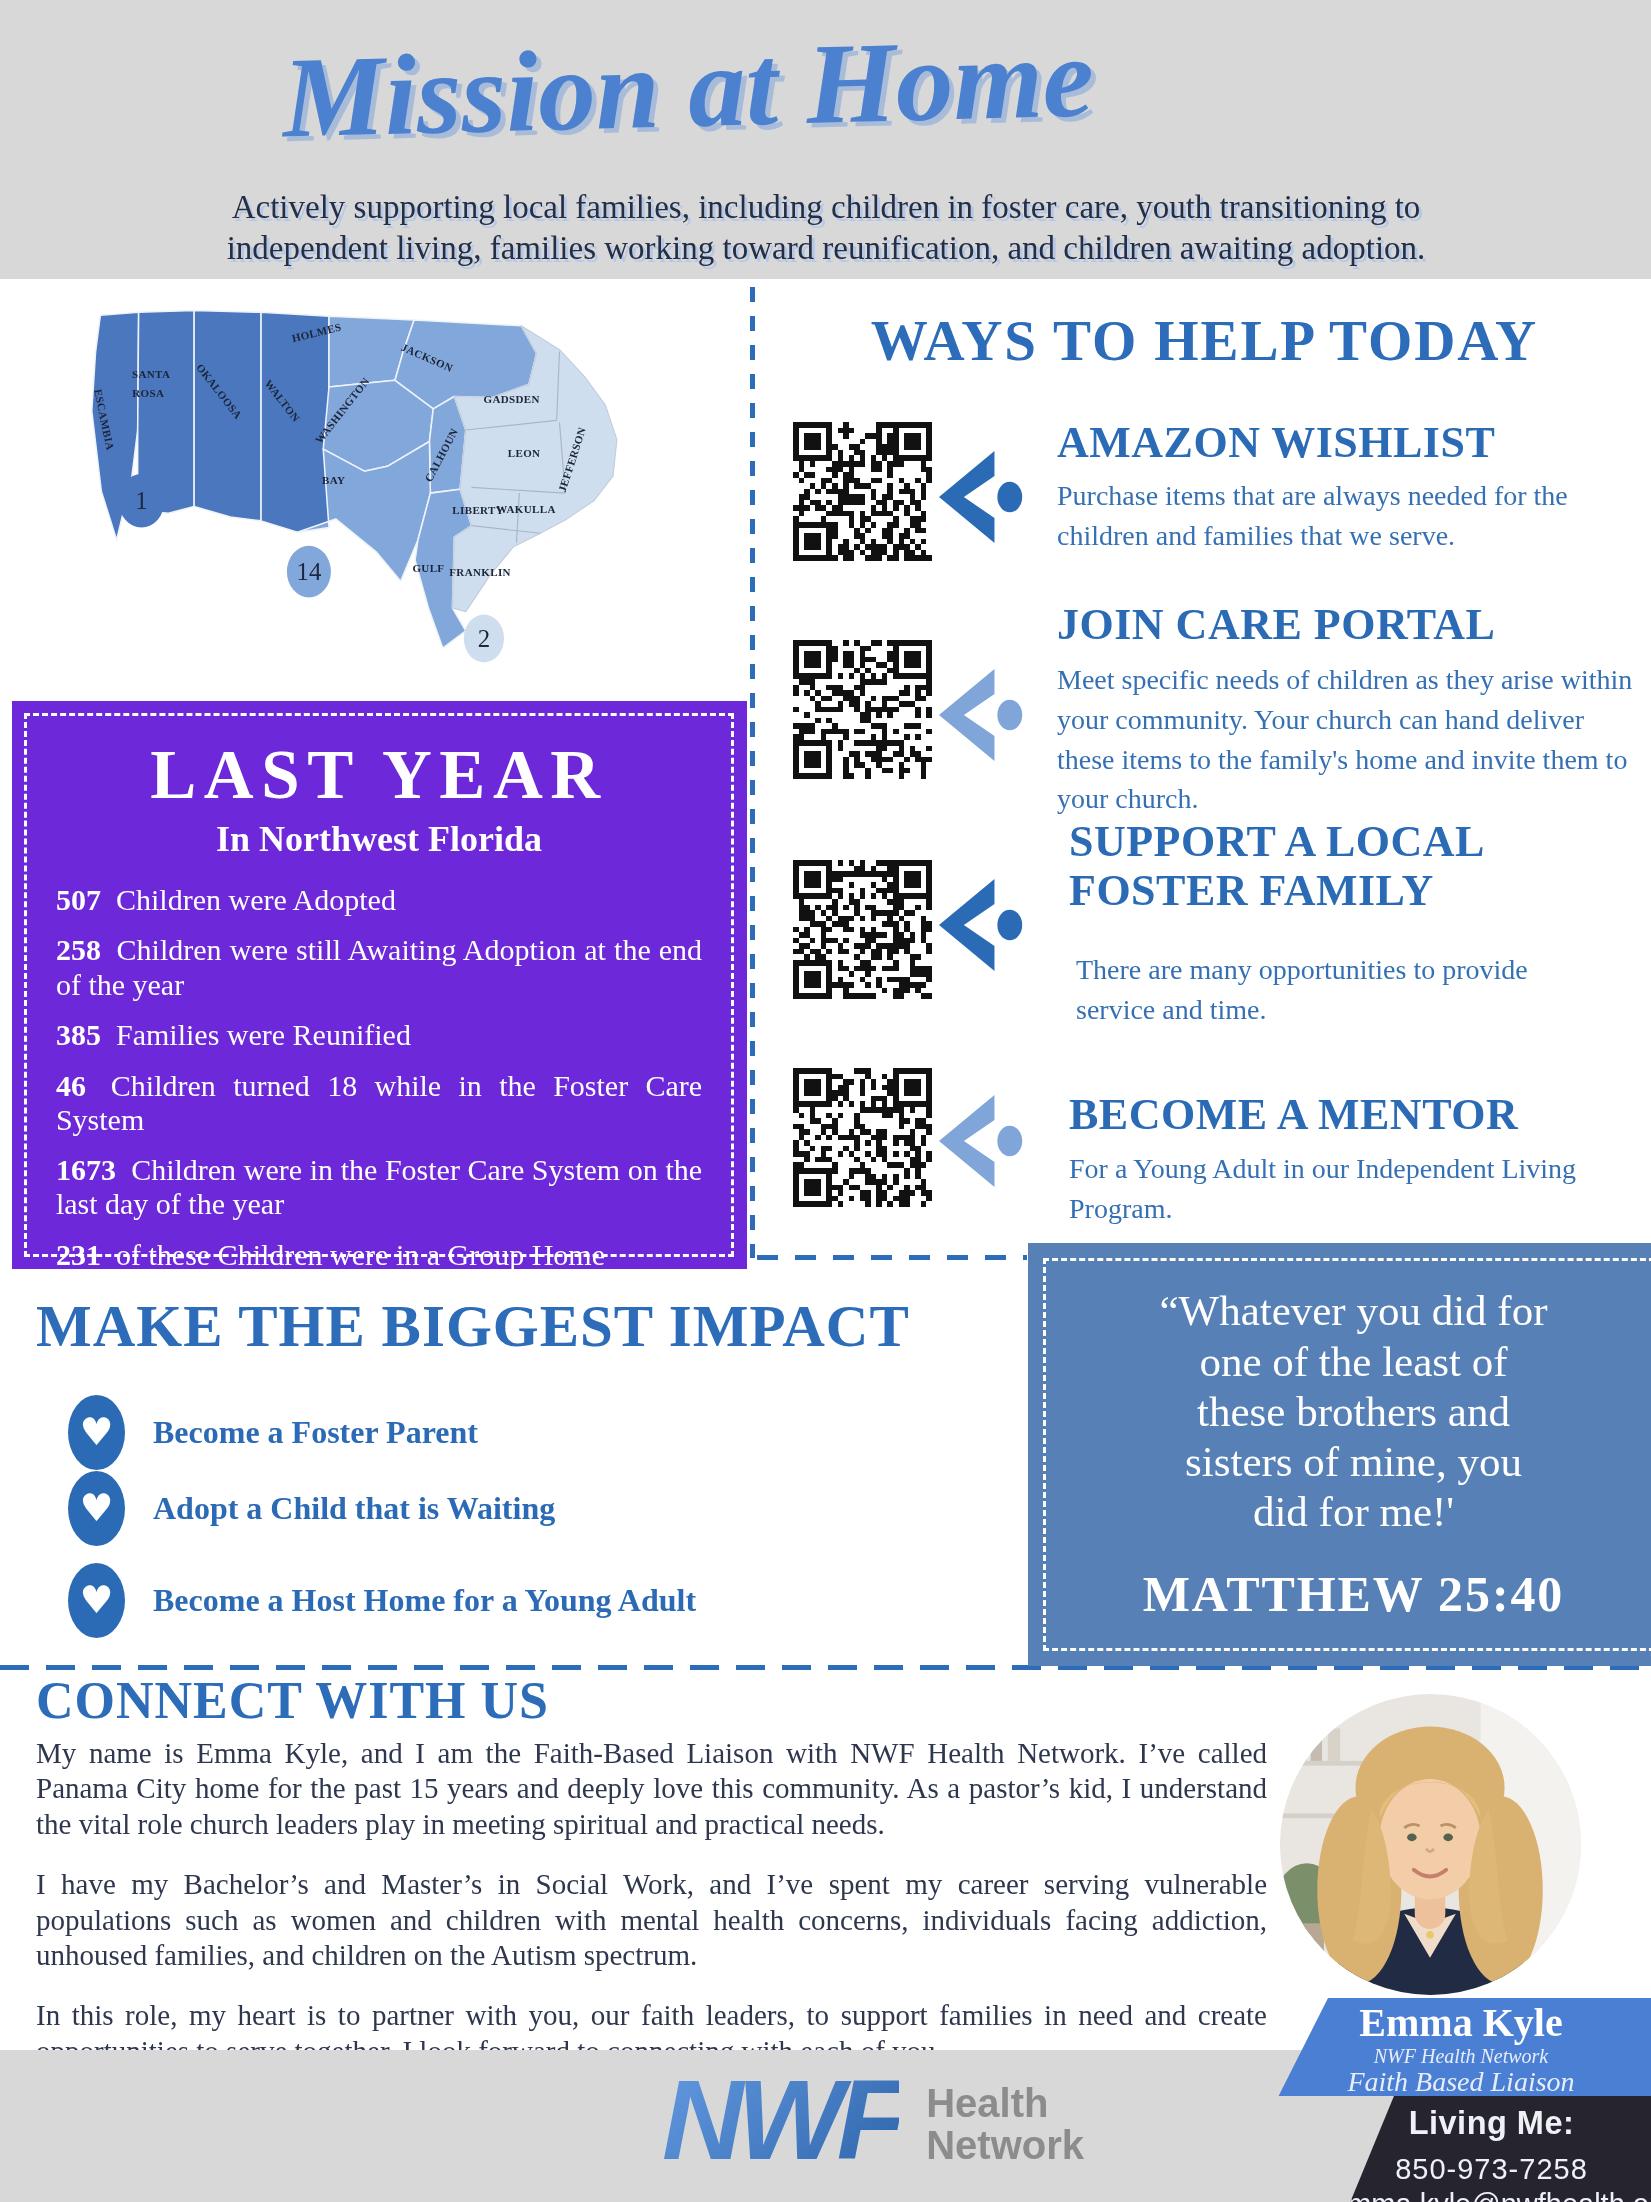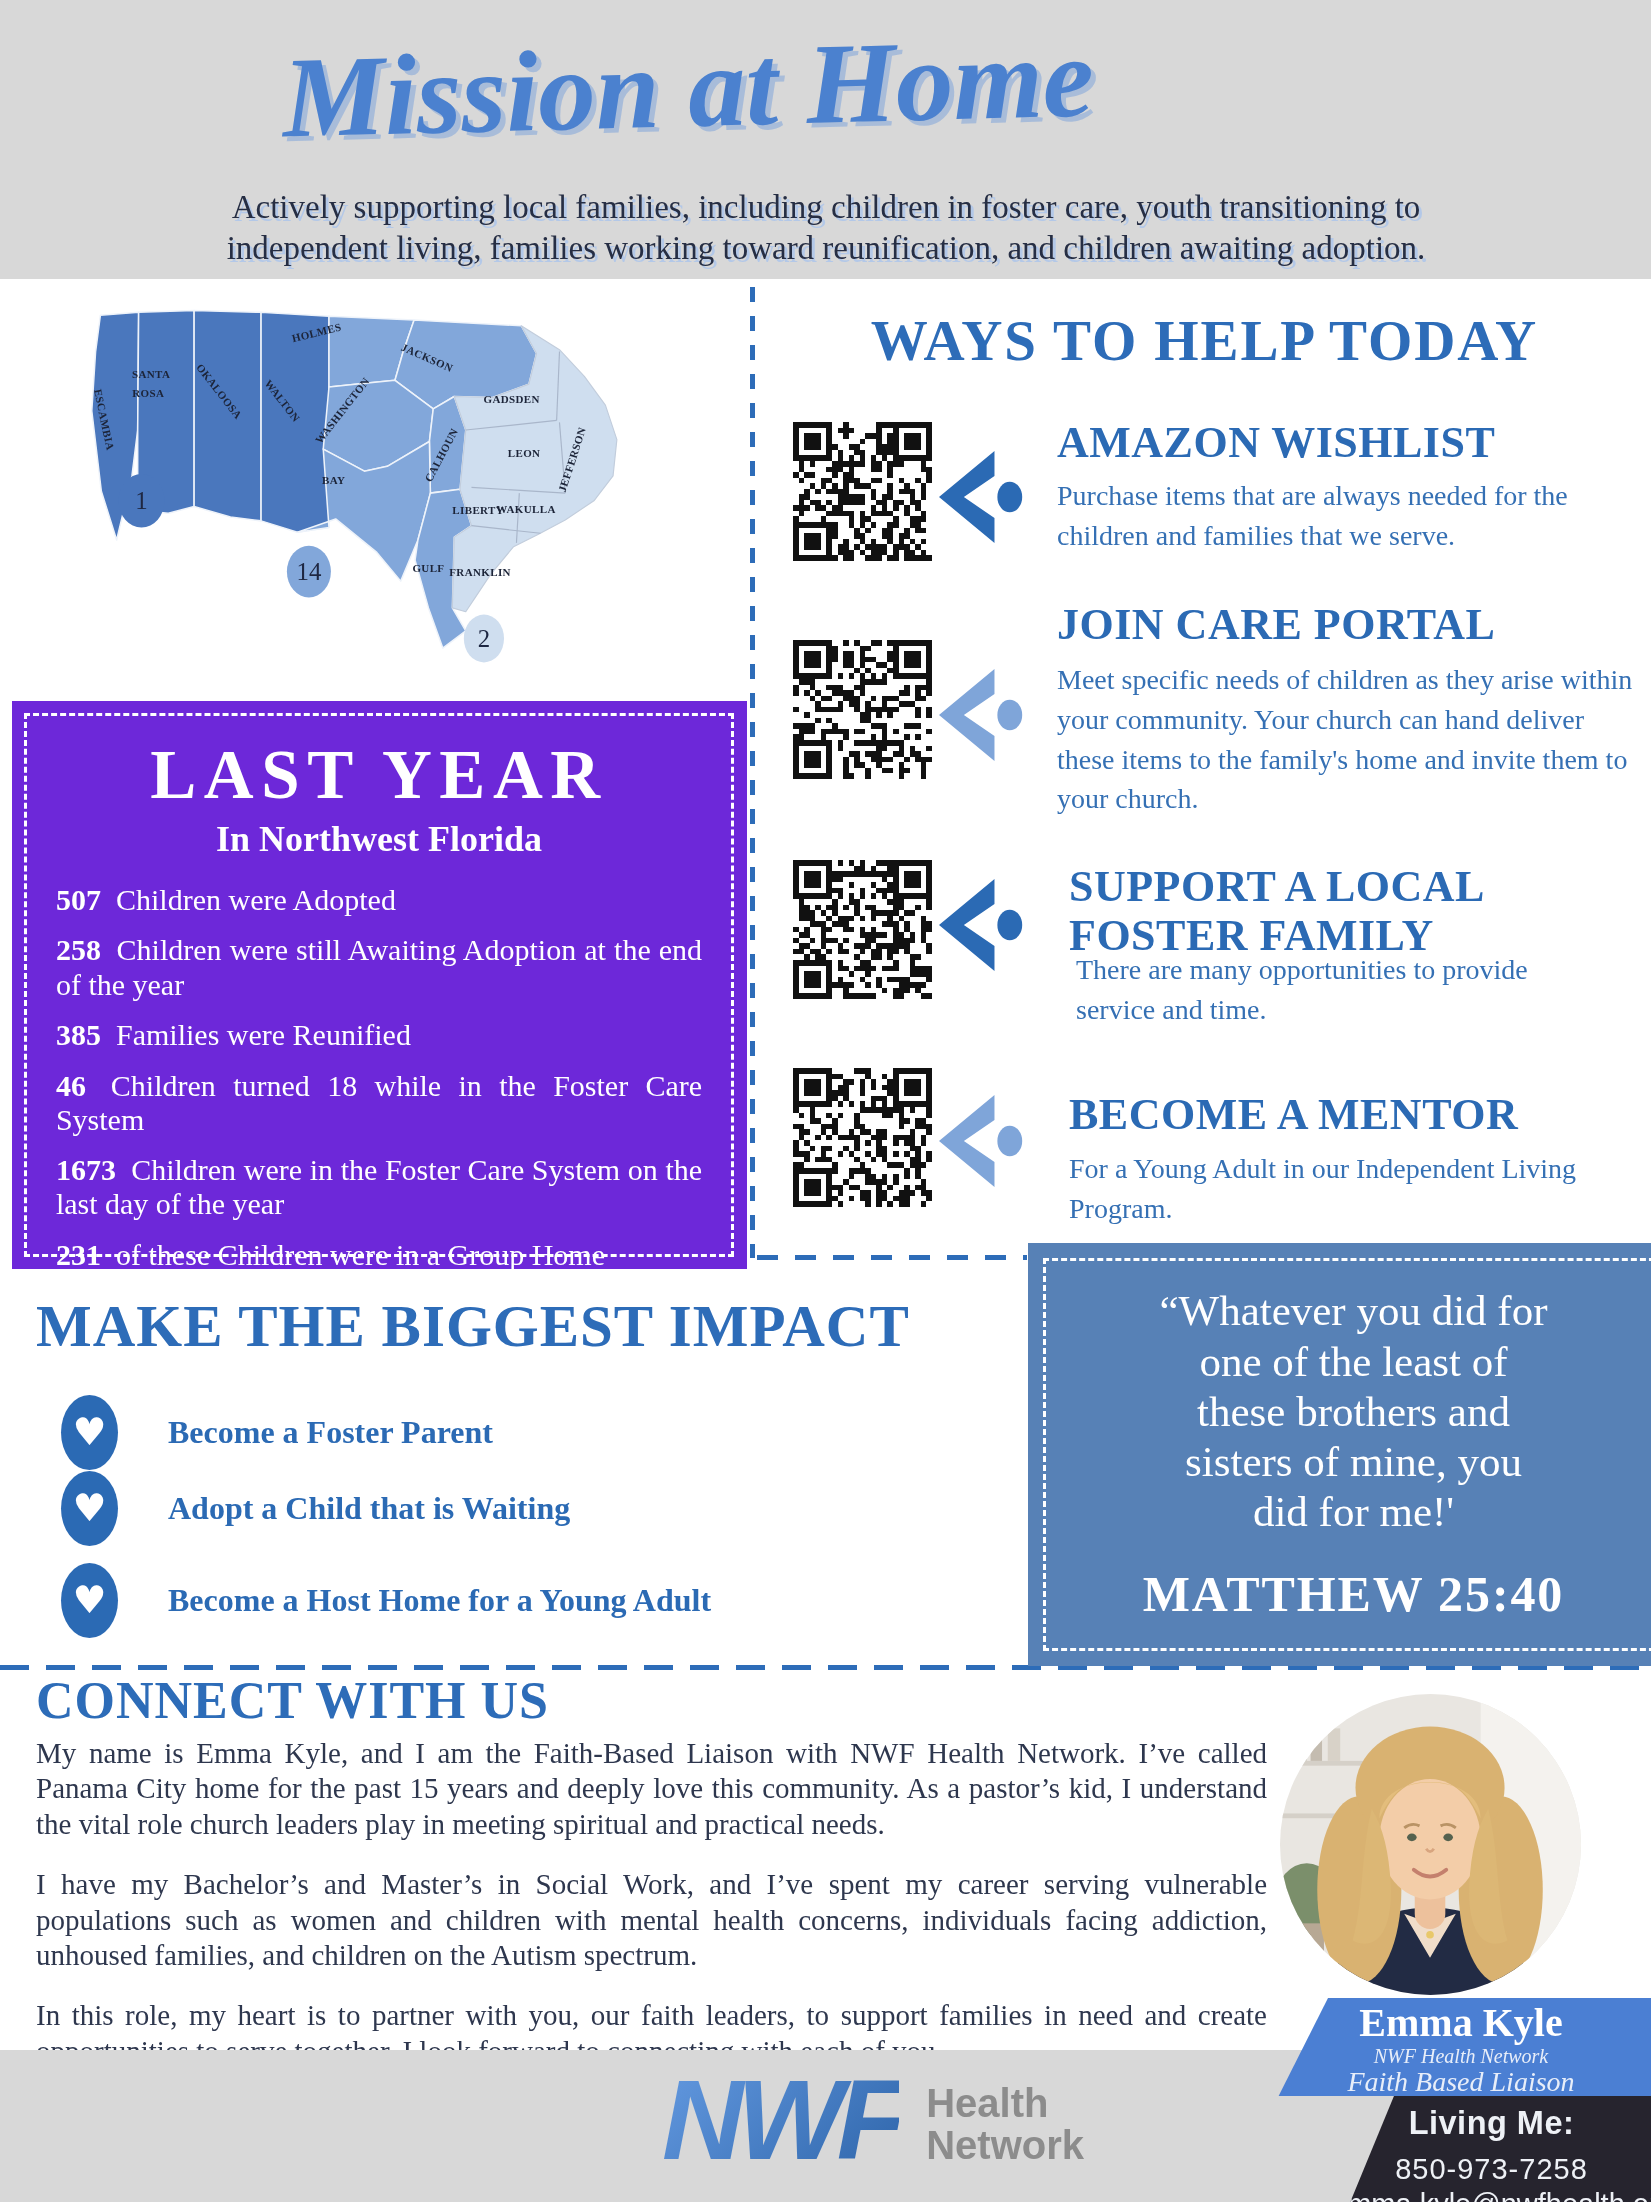--- a/index.html
+++ b/index.html
@@ -56,32 +56,32 @@
   .way-item:nth-of-type(1) .qr-box{top:411px}
   .way-item:nth-of-type(1) .arrow{top:451px}
   .way-item:nth-of-type(1) .way-heading{top:418px}
   .way-item:nth-of-type(1) .way-desc{top:476px}
   .way-item:nth-of-type(2) .qr-box{top:629px}
   .way-item:nth-of-type(2) .arrow{top:669px}
   .way-item:nth-of-type(2) .way-heading{top:600px}
   .way-item:nth-of-type(2) .way-desc{top:660px;width:585px}
   .way-item:nth-of-type(3) .qr-box{top:849px}
   .way-item:nth-of-type(3) .arrow{top:879px}
-  .way-item:nth-of-type(3) .way-heading{top:862px;left:1069px;width:478px}
+  .way-item:nth-of-type(3) .way-heading{top:817px;left:1069px;width:478px}
   .way-item:nth-of-type(3) .way-desc{top:950px;left:1076px;width:535px}
   .way-item:nth-of-type(4) .qr-box{top:1057px}
   .way-item:nth-of-type(4) .arrow{top:1095px}
   .way-item:nth-of-type(4) .way-heading{top:1090px;left:1069px}
   .way-item:nth-of-type(4) .way-desc{top:1149px;left:1069px}
 
   
   .impact-title{position:absolute;left:36px;top:1292px;font-size:59px;font-weight:bold;
                 color:#2d6cb8;letter-spacing:1px;}
   .impact-host{position:absolute;inset:0;}
-  .impact-item{position:absolute;left:61px;height:76px;display:flex;align-items:center;gap:50px;}
+  .impact-item{position:absolute;left:68px;height:76px;display:flex;align-items:center;gap:28px;}
   .impact-item:nth-of-type(1){top:1394px}
   .impact-item:nth-of-type(2){top:1470px}
   .impact-item:nth-of-type(3){top:1562px}
   .heart{width:57px;height:75px;background:#2b6ab4;border-radius:50%;
          display:flex;align-items:center;justify-content:center;flex:0 0 auto;}
   .heart::before{content:"\2665";color:#ffffff;font-size:38px;line-height:1;
                  font-family:"DejaVu Sans",sans-serif;}
   .impact-label{font-size:32px;font-weight:bold;color:#2b6ab4;}
 
   

